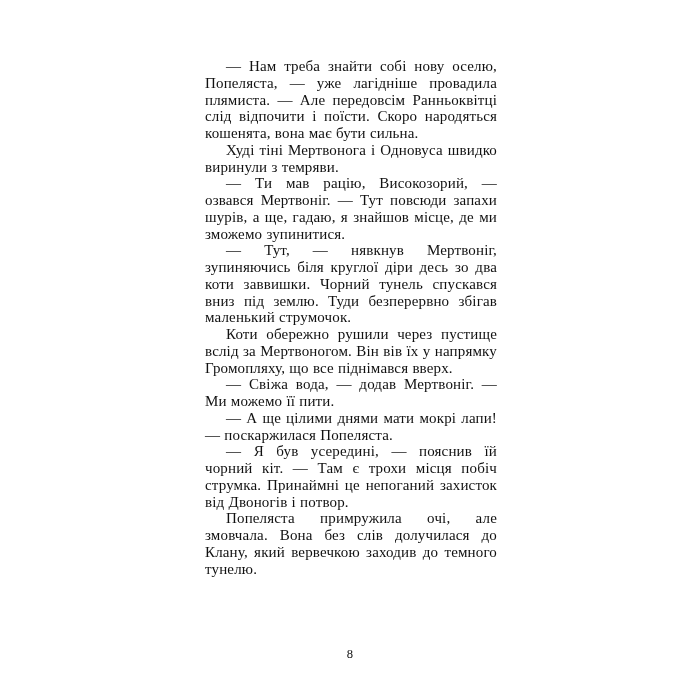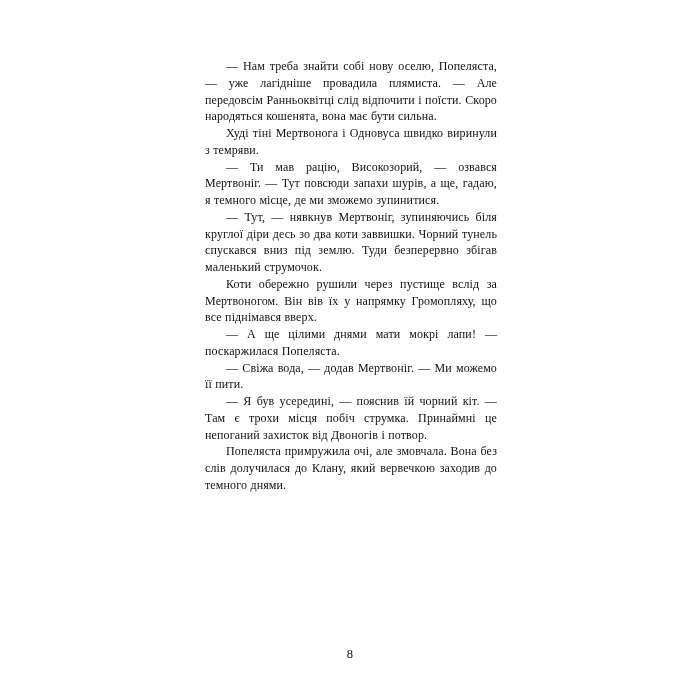--- a/index.html
+++ b/index.html
@@ -28,21 +28,21 @@
     position: absolute;
     left: 205px;
     top: 58px;
     width: 292px;
   }
 
   .para {
     margin: 0;
     text-indent: 21px;
     text-align: justify;
-    font-size: 12px;
+    font-size: 15px;
     line-height: 16.75px;
     letter-spacing: 0.01em;
     word-spacing: 0.02em;
     hyphens: manual;
     -webkit-hyphens: manual;
   }
 
   
   .para:last-child {
     text-align-last: left;
@@ -61,24 +61,24 @@
   }
 </style>
 </head>
 <body>
 
 <div class="page">
 
   <div class="text-block">
       <p class="para">— Нам треба знайти собі нову оселю, Попеляста, — уже лагідніше провадила плямиста. — Але передовсім Ранньоквітці слід відпочити і поїсти. Скоро народяться кошенята, вона має бути сильна.</p>
       <p class="para">Худі тіні Мертвонога і Одновуса швидко виринули з темряви.</p>
-      <p class="para">— Ти мав рацію, Високозорий, — озвався Мертвоніг. — Тут повсюди запахи шурів, а ще, гадаю, я темного місце, де ми зможемо зупинитися.</p>
+      <p class="para">— Ти мав рацію, Високозорий, — озвався Мертвоніг. — Тут повсюди запахи шурів, а ще, гадаю, я знайшов місце, де ми зможемо зупинитися.</p>
       <p class="para">— Тут, — нявкнув Мертвоніг, зупиняючись біля круглої діри десь зо два коти заввишки. Чорний тунель спускався вниз під землю. Туди безперервно збігав маленький струмочок.</p>
       <p class="para">Коти обережно рушили через пустище вслід за Мертвоногом. Він вів їх у напрямку Громопляху, що все піднімався вверх.</p>
+      <p class="para">— Свіжа вода, — додав Мертвоніг. — Ми можемо її пити.</p>
       <p class="para">— А ще цілими днями мати мокрі лапи! — поскаржилася Попеляста.</p>
-      <p class="para">— Свіжа вода, — додав Мертвоніг. — Ми можемо її пити.</p>
       <p class="para">— Я був усередині, — пояснив їй чорний кіт. — Там є трохи місця побіч струмка. Принаймні це непоганий захисток від Двоногів і потвор.</p>
-      <p class="para">Попеляста примружила очі, але змовчала. Вона без слів долучилася до Клану, який вервечкою заходив до темного днями.</p>
+      <p class="para">Попеляста примружила очі, але змовчала. Вона без слів долучилася до Клану, який вервечкою заходив до темного тунелю.</p>
     </div>
 
   <div class="page-number">8</div>
 
 </div>
 
 </body></html>

